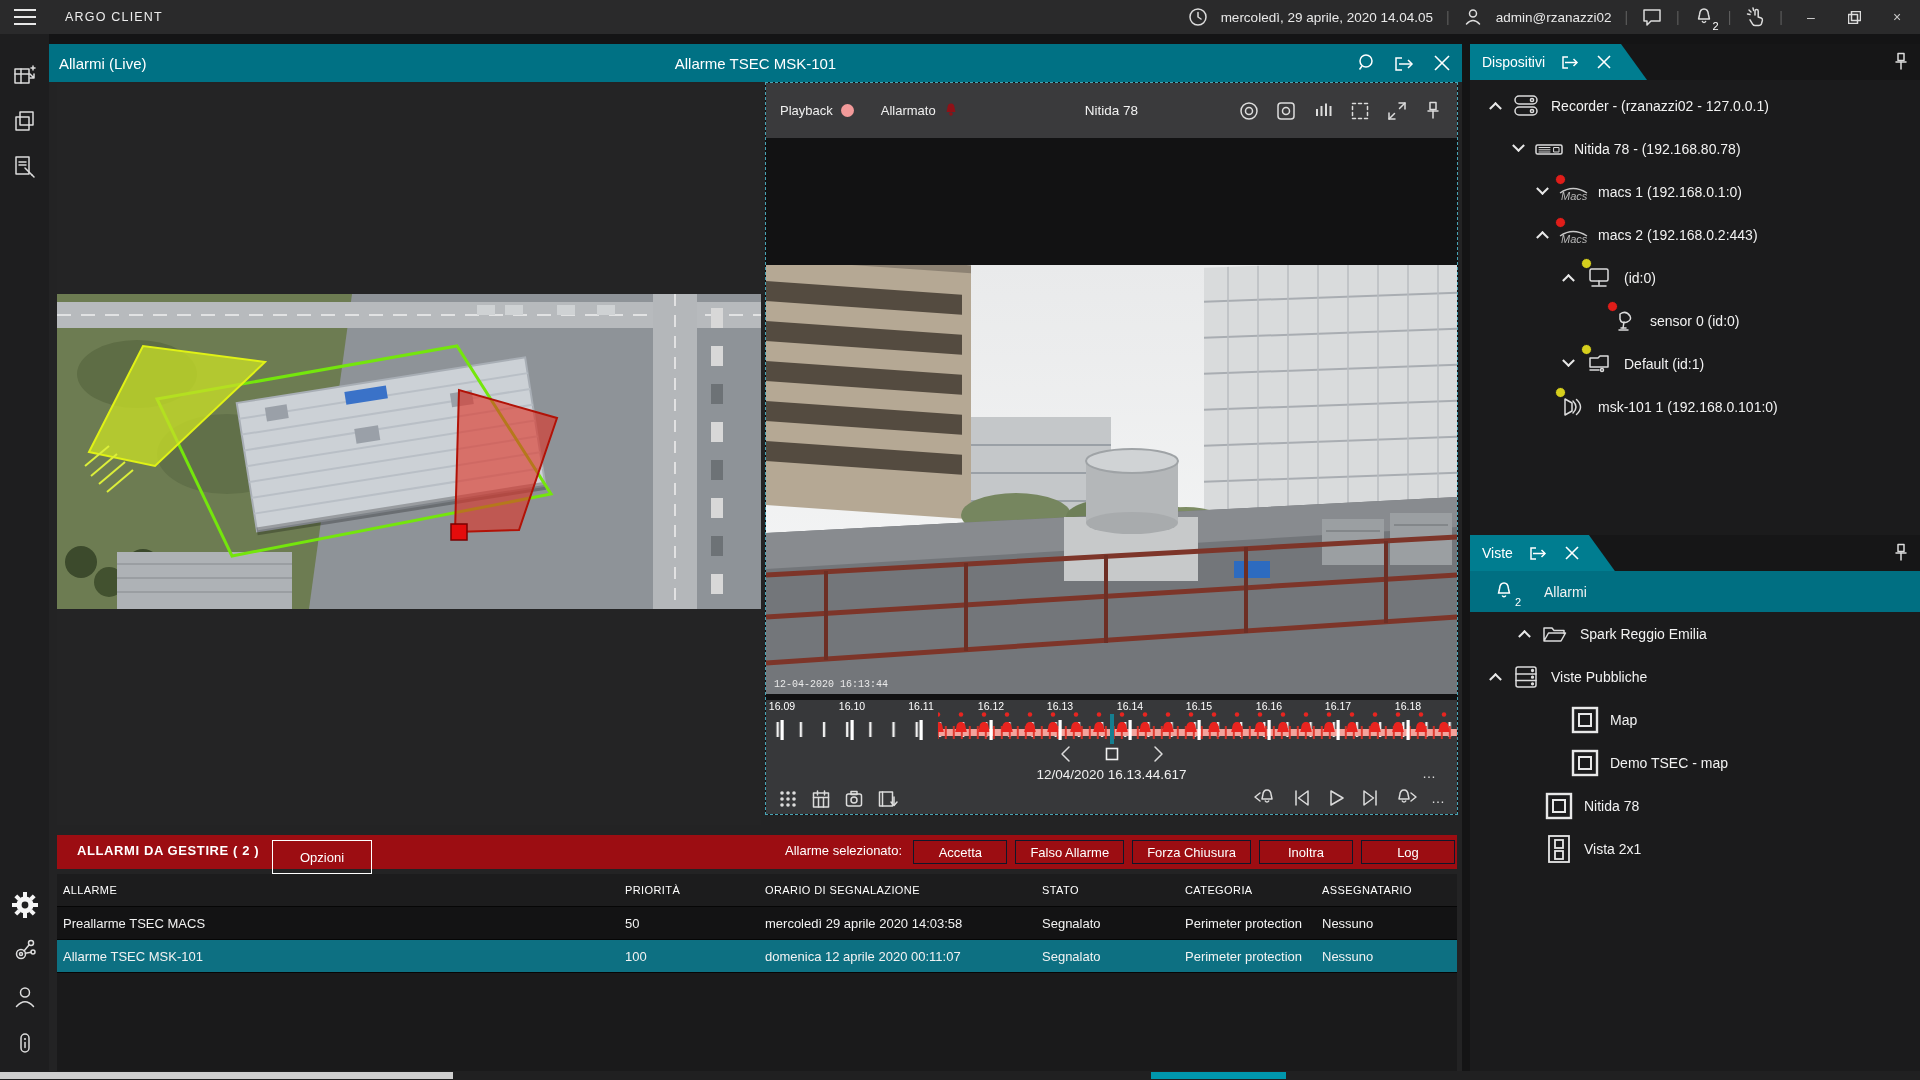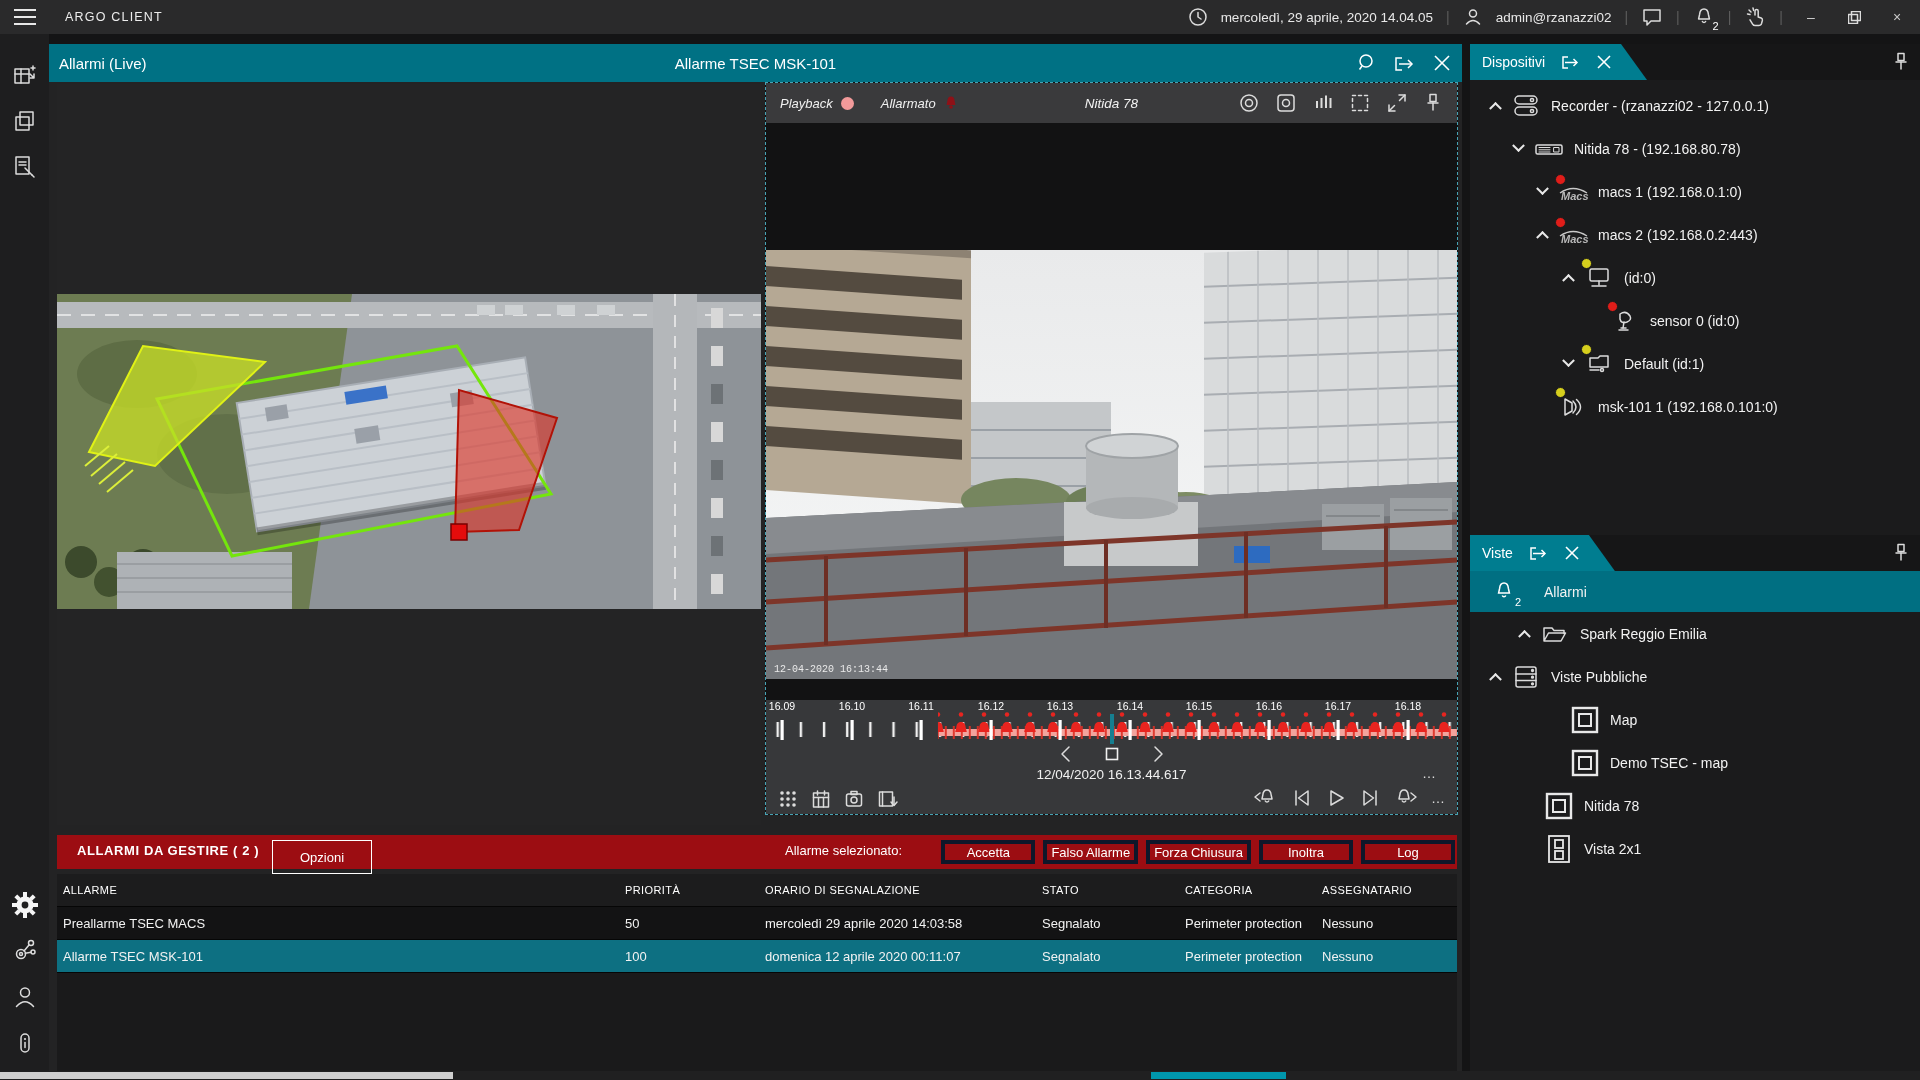--- a/index.html
+++ b/index.html
@@ -32,21 +32,21 @@
 
   #main-content { position:relative; height:745px; }
 
   
   #map-widget { position:absolute; left:8px; top:2px; width:704px; height:741px; background:#242425; overflow:hidden; }
   #map-photo { position:absolute; left:0; top:210px; width:704px; height:315px; }
 
   
   #cam-widget { position:absolute; left:716px; top:0px; width:693px; height:733px;
     border:1px dashed #47a3b4; display:flex; flex-direction:column; background:#101011; }
-  #cam-header { height:40px; background:#3a3a3c; display:flex; align-items:center; padding:12px 14px; position:relative; flex:0 0 auto;font-style:italic; }
+  #cam-header { height:55px; background:#3a3a3c; display:flex; align-items:center; padding:12px 14px; position:relative; flex:0 0 auto; }
   #cam-name { position:absolute; left:0; right:0; text-align:center; font-size:13.5px; color:#f2f2f2; pointer-events:none; }
   #cam-header-icons { margin-left:auto; display:flex; align-items:center; gap:15px; z-index:2; }
   #cam-video { flex:1; position:relative; background:#121213; overflow:hidden; }
   #cam-photo { position:absolute; left:0; top:127px; width:691px; height:429px; }
   #cam-timeline { flex:0 0 64px; background:#37383a; position:relative; }
   #transport { position:absolute; left:0; right:0; bottom:1px; display:flex; justify-content:center; align-items:center; gap:34px; }
   #cam-controls { flex:0 0 50px; background:#37383a; position:relative; }
   #cam-timestamp { position:absolute; left:0; right:0; top:3px; text-align:center; font-size:13.5px; color:#f0f0f0; }
   #ctl-ellipsis-top { position:absolute; right:20px; top:1px; font-size:14px; letter-spacing:1px; color:#ddd; }
   #ctl-left { position:absolute; left:12px; bottom:5px; display:flex; align-items:center; gap:13px; }
@@ -54,22 +54,22 @@
   .pb-lbl { font-size:13px; color:#f0f0f0; margin-right:7px; }
   .pb-group { display:flex; align-items:center; margin-right:26px; }
 
   
   #redbar { position:relative; margin:8px 0 0 8px; width:1400px; height:34px; background:#9c0d12; }
   #redbar-title { position:absolute; left:20px; top:8px; font-size:13px; font-weight:bold; letter-spacing:.6px; color:#fff; }
   #opzioni-btn { position:absolute; left:215px; top:5px; width:100px; height:34px; border:1px solid #fff; background:transparent;
     color:#fff; font-size:13px; font-family:inherit; }
   #sel-label { position:absolute; left:728px; top:8px; font-size:13px; color:#fff; }
   #redbar-btns { position:absolute; right:2px; top:5px; display:flex; gap:8px; }
-  .redbtn { min-width:94px; height:24px; border:4px solid #0f172a; background:transparent; color:#fff; font-size:13px;
-    font-family:inherit; padding:0 4px; }
+  .redbtn { min-width:94px; height:24px; border:1px solid #0f172a; background:transparent; color:#fff; font-size:13px;
+    font-family:inherit; padding:0 14px; }
 
   
   #alarm-table { margin:5px 0 0 8px; width:1400px; }
   .trw { display:grid; grid-template-columns:562px 140px 277px 143px 137px 1fr; align-items:center; }
   .trw > div { padding-left:6px; overflow:hidden; white-space:nowrap; }
   #thead { height:33px; background:#1c1c1d; font-size:11px; letter-spacing:.4px; color:#fff; border-bottom:1px solid #060606; }
   .trow-data { height:33px; background:#131314; font-size:13px; color:#f2f2f2; border-bottom:1px solid #060606; }
   .trow-data.selected { background:#0d7082; }
   #table-filler { margin-left:8px; width:1400px; height:100px; background:#1a1a1b; }
 
@@ -81,21 +81,21 @@
   .tab { height:36px; background:#007d90; display:inline-flex; align-items:center; gap:14px; padding:0 34px 0 12px;
     clip-path:polygon(0 0, calc(100% - 26px) 0, 100% 100%, 0 100%); }
   .tab-title { font-size:14px; color:#fff; }
   .pinwrap { position:absolute; right:10px; top:7px; }
   .treebody { background:#1b1b1c; height:calc(100% - 36px); padding-top:4px; }
   .trnode { height:43px; display:flex; align-items:center; }
   .caretslot { width:24px; display:flex; align-items:center; justify-content:center; flex:0 0 24px; }
   .ch { display:inline-block; width:9px; height:9px; border-right:2px solid #e8e8e8; border-bottom:2px solid #e8e8e8; }
   .ch.up { transform:rotate(-135deg) translate(-2px,-2px); }
   .ch.down { transform:rotate(45deg) translate(-2px,-2px); }
-  .iconslot { width:38px; flex:0 0 38px; display:flex; justify-content:center; position:relative;font-weight:bold; }
+  .iconslot { width:38px; flex:0 0 38px; display:flex; justify-content:center; position:relative; }
   .dot { position:absolute; width:11px; height:11px; border-radius:50%; top:-7px; left:1px; border:1px solid #1b1b1c; }
   .dot.red { background:#e01d19; } .dot.yellow { background:#d6cf1d; }
   .tlabel { font-size:14px; color:#f2f2f2; margin-left:6px; white-space:nowrap; }
   #allarmi-row { height:41px; background:#006f82; display:flex; align-items:center; padding-left:22px; gap:22px; }
 
   
   #bottom-strip { position:absolute; left:0; bottom:0; width:1920px; height:9px; background:#202021; }
   #bstrip-light { position:absolute; left:0; top:1px; width:453px; height:7px; background:#cfcfcf; }
   #bstrip-teal { position:absolute; left:1151px; top:1px; width:135px; height:7px; background:#0097ad; }
 

